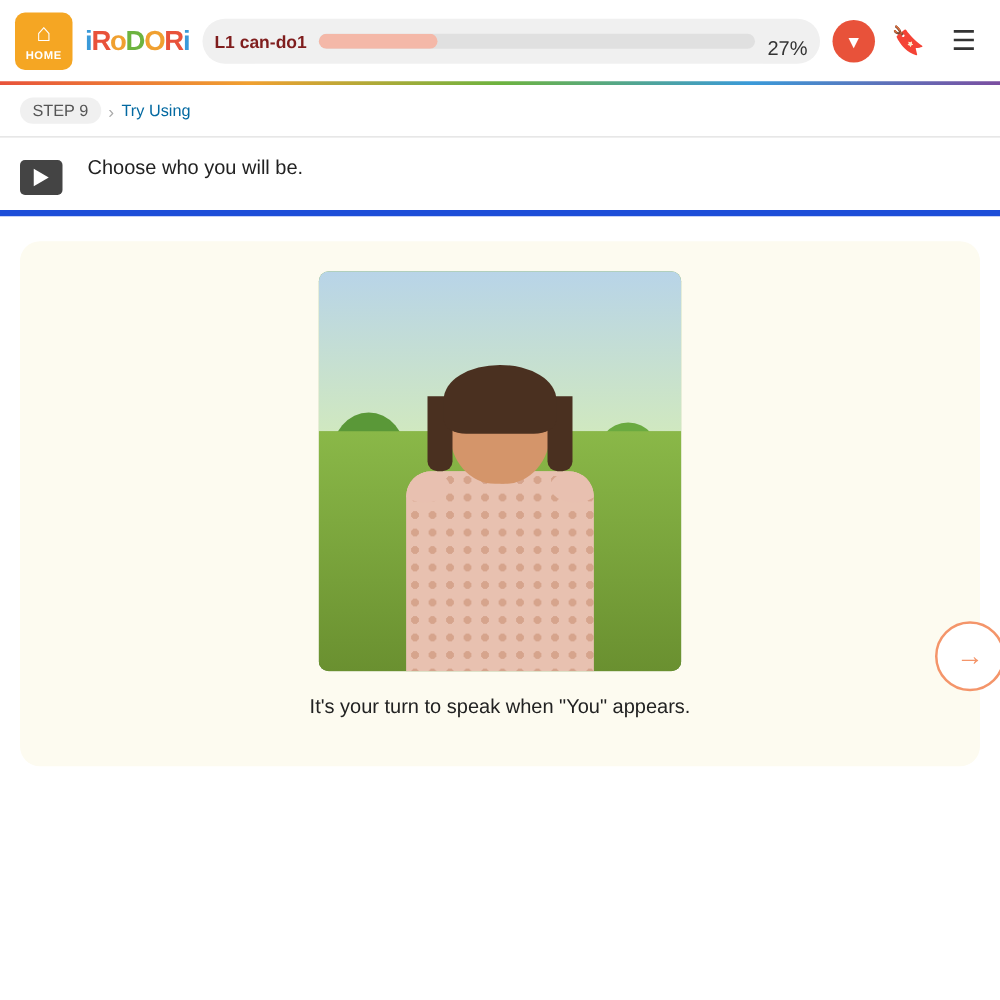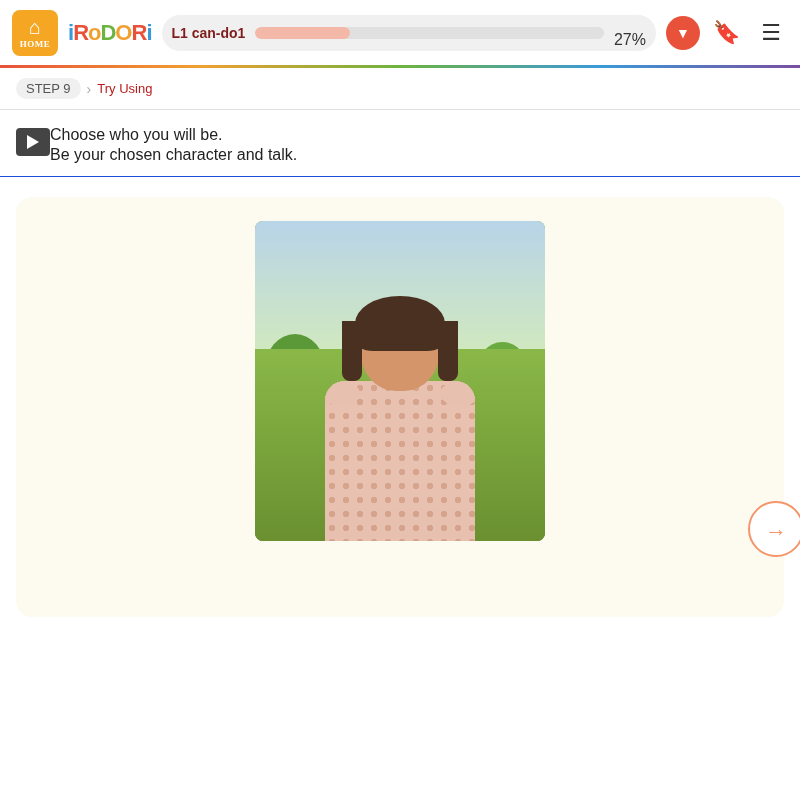--- a/index.html
+++ b/index.html
@@ -37,21 +37,20 @@
     }
     #home-btn .house-icon {
       font-size: 20px;
       color: #fff;
     }
     #home-btn .home-label {
       font-size: 9px;
       color: #fff;
       font-weight: bold;
       letter-spacing: 0.5px;
-      font-family: Liberation Serif, serif;
     }
 
     #logo-area {
       display: flex;
       align-items: center;
       flex-shrink: 0;
     }
     #logo-text {
       font-size: 22px;
       font-weight: bold;
@@ -163,22 +162,22 @@
     .breadcrumb-sep {
       color: #aaa;
       font-size: 14px;
     }
 
     
     #instruction-row {
       display: flex;
       align-items: flex-start;
       padding: 16px 28px 12px 16px;
-      gap: 0;
-      border-bottom: 1px solid #1d4ed8;
+      gap: 20px;
+      border-bottom: 5px solid #1d4ed8;
     }
     #play-icon-box {
       width: 34px;
       height: 28px;
       background: #444;
       border-radius: 4px;
       display: flex;
       align-items: center;
       justify-content: center;
       flex-shrink: 0;
@@ -413,30 +412,29 @@
     <span>🔖</span>
   </div>
   <div id="menu-btn">
     <span>☰</span>
   </div>
 </div>
 
 <div id="breadcrumb">
   <span class="breadcrumb-item">STEP 9</span>
   <span class="breadcrumb-sep">›</span>
-  <span style="font-size:13px;color:#b91c1c;">Try Using</span>
+  <span style="font-size:13px;color:#0369a1;">Try Using</span>
 </div>
 
 <div id="instruction-row">
   <div id="play-icon-box">
     <div class="play-triangle"></div>
   </div>
   <div id="instruction-text">
     <span class="instruction-line">Choose who you will be.</span>
-    <span class="instruction-line">Be your chosen character and talk.</span>
   </div>
 </div>
 
 <div id="main-content">
   <div id="card">
 
     <div id="photo-frame">
       <div id="person-visual">
 
         <div class="photo-bg-sky"></div>
@@ -465,18 +463,19 @@
               <div class="dress-pattern"></div>
             </div>
             <div class="arm-ruffle-left"></div>
             <div class="arm-ruffle-right"></div>
 
           </div>
         </div>
       </div>
     </div>
 
+    <div id="caption-text">It's your turn to speak when "You" appears.</div>
   </div>
 
   <div id="next-btn">
     <span>→</span>
   </div>
 </div>
 
 </body></html>

